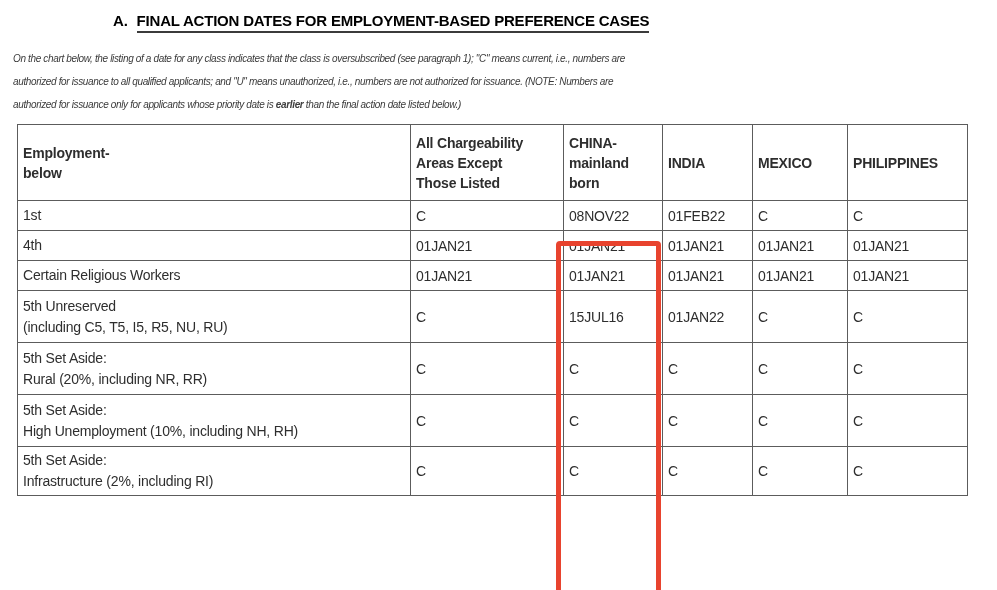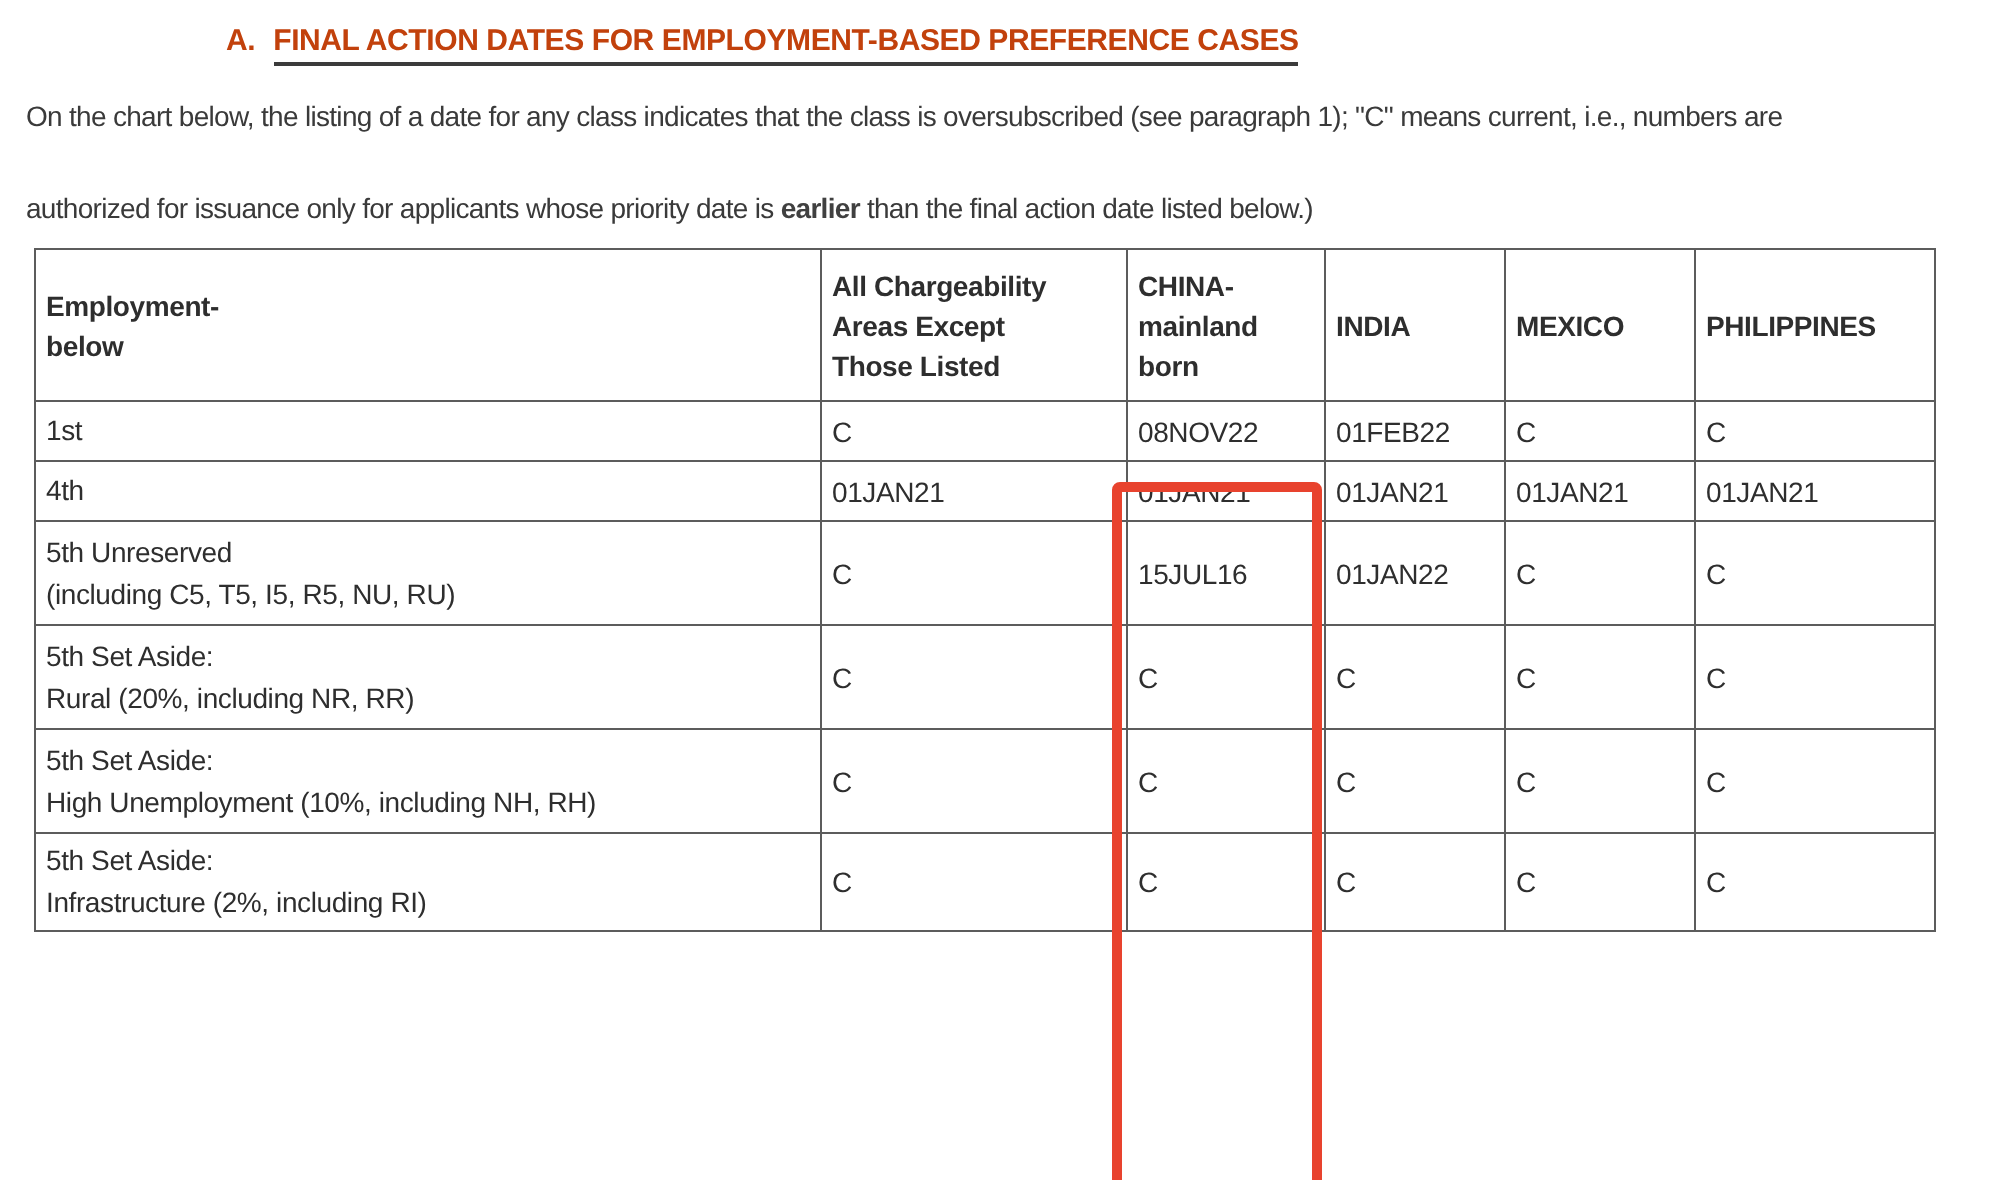--- a/index.html
+++ b/index.html
@@ -12,37 +12,38 @@
     height: 590px;
     position: relative;
     overflow: hidden;
     font-family: "Liberation Sans", sans-serif;
     color: #3a3a3a;
   }
   .title {
     margin: 12px 0 0 113px;
     font-size: 15px;
     font-weight: bold;
-    color: #c2410c;
+    color: #000000;
     letter-spacing: -0.2px;
   }
   .title-prefix {
     margin-right: 9px;
   }
   .title-text {
     border-bottom: 2px solid #3b3b3b;
     padding-bottom: 2px;
   }
   .intro {
     margin: 18px 0 0 13px;
-    font-size: 14px;
+    font-size: 10px;
     line-height: 23px;
     letter-spacing: -0.35px;
     white-space: nowrap;
     color: #3a3a3a;
+    font-style: italic;
   }
   .intro b { color: #404040; }
   .table-wrap {
     position: relative;
   }
   table.fad-table {
     border-collapse: collapse;
     table-layout: fixed;
     margin: 8px 0 0 17px;
   }
@@ -79,21 +80,21 @@
 </style>
 </head>
 <body>
 
 <h2 class="title">
   <span class="title-prefix">A.</span><span class="title-text">FINAL ACTION DATES FOR EMPLOYMENT-BASED PREFERENCE CASES</span>
 </h2>
 
 <p class="intro">
   <span>On the chart below, the listing of a date for any class indicates that the class is oversubscribed (see paragraph 1); "C" means current, i.e., numbers are</span><br>
-  <br>
+  <span>authorized for issuance to all qualified applicants; and "U" means unauthorized, i.e., numbers are not authorized for issuance. (NOTE: Numbers are</span><br>
   <span>authorized for issuance only for applicants whose priority date is </span><b>earlier</b><span> than the final action date listed below.)</span>
 </p>
 
 <div class="table-wrap">
   <table class="fad-table">
     <colgroup>
       <col style="width:393px">
       <col style="width:153px">
       <col style="width:99px">
       <col style="width:90px">
@@ -119,20 +120,28 @@
         <tr>
           <td class="label-cell">1st</td>
           <td>C</td>
           <td>08NOV22</td>
           <td>01FEB22</td>
           <td>C</td>
           <td>C</td>
         </tr>
         <tr>
           <td class="label-cell">4th</td>
+          <td>01JAN21</td>
+          <td>01JAN21</td>
+          <td>01JAN21</td>
+          <td>01JAN21</td>
+          <td>01JAN21</td>
+        </tr>
+        <tr>
+          <td class="label-cell">Certain Religious Workers</td>
           <td>01JAN21</td>
           <td>01JAN21</td>
           <td>01JAN21</td>
           <td>01JAN21</td>
           <td>01JAN21</td>
         </tr>
         <tr class="tall">
           <td class="label-cell">5th Unreserved
 (including C5, T5, I5, R5, NU, RU)</td>
           <td>C</td>

